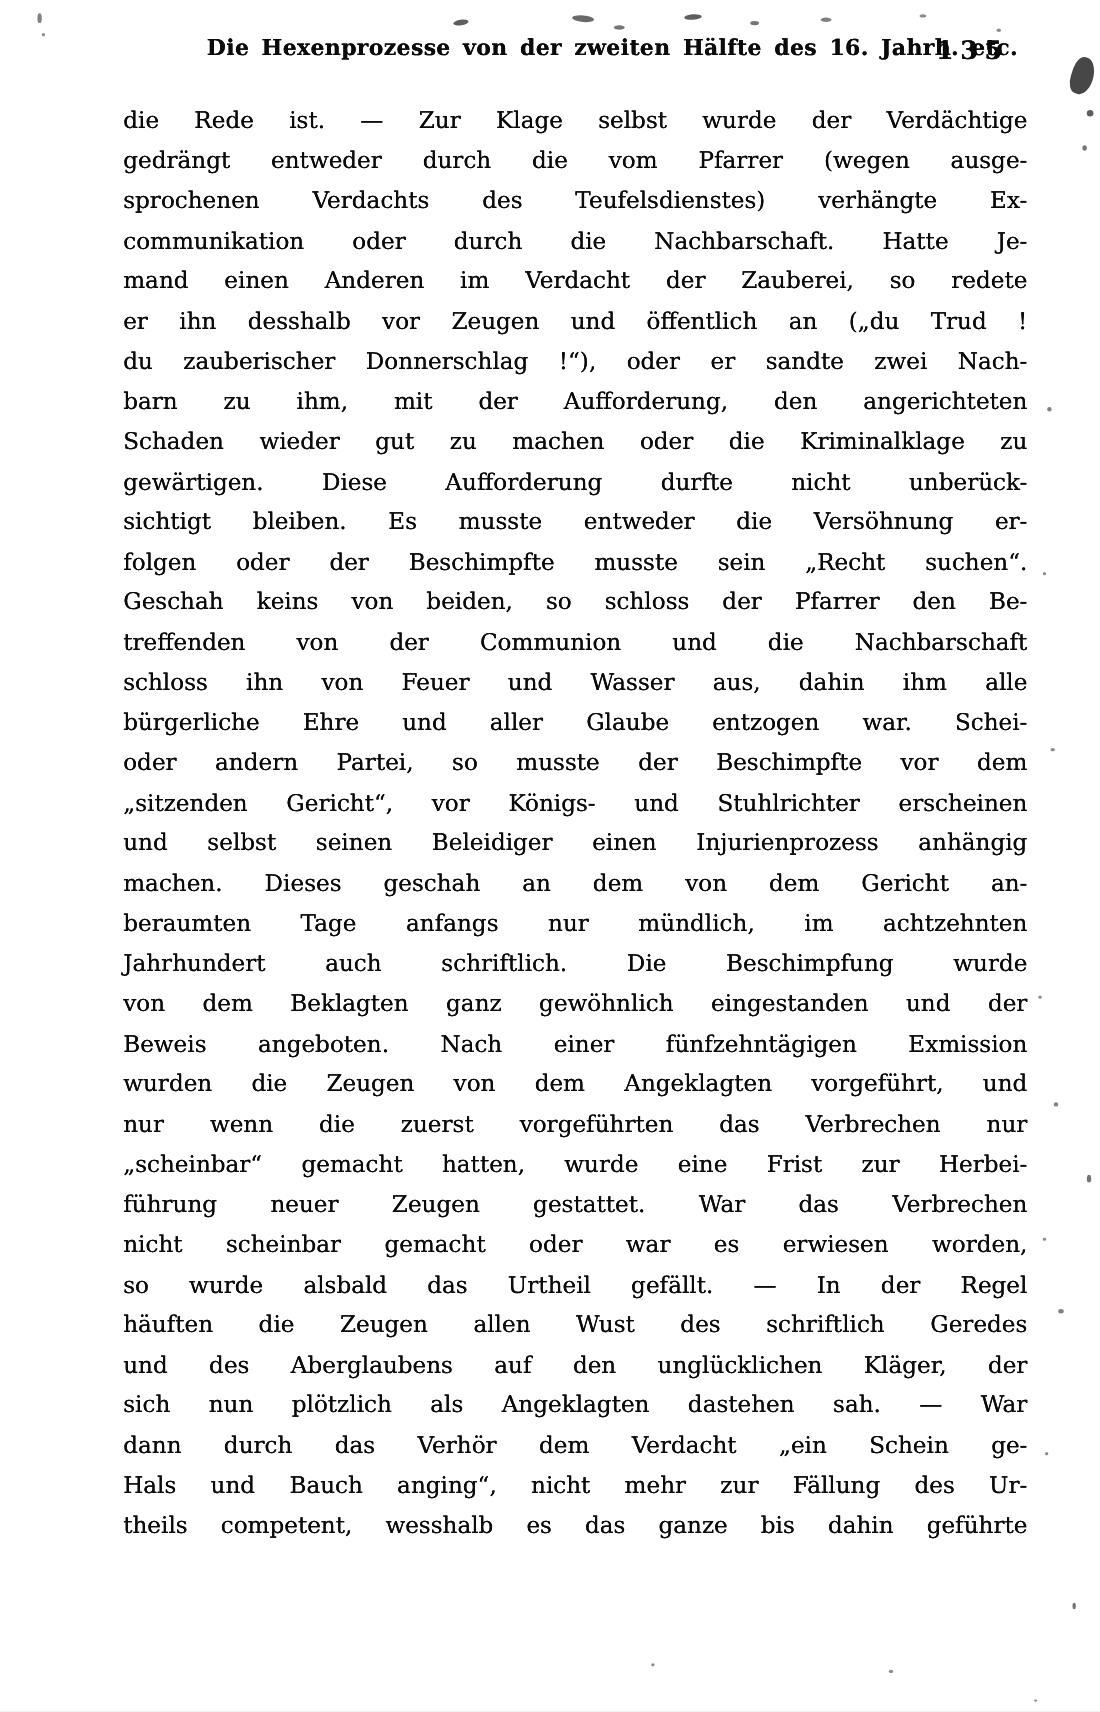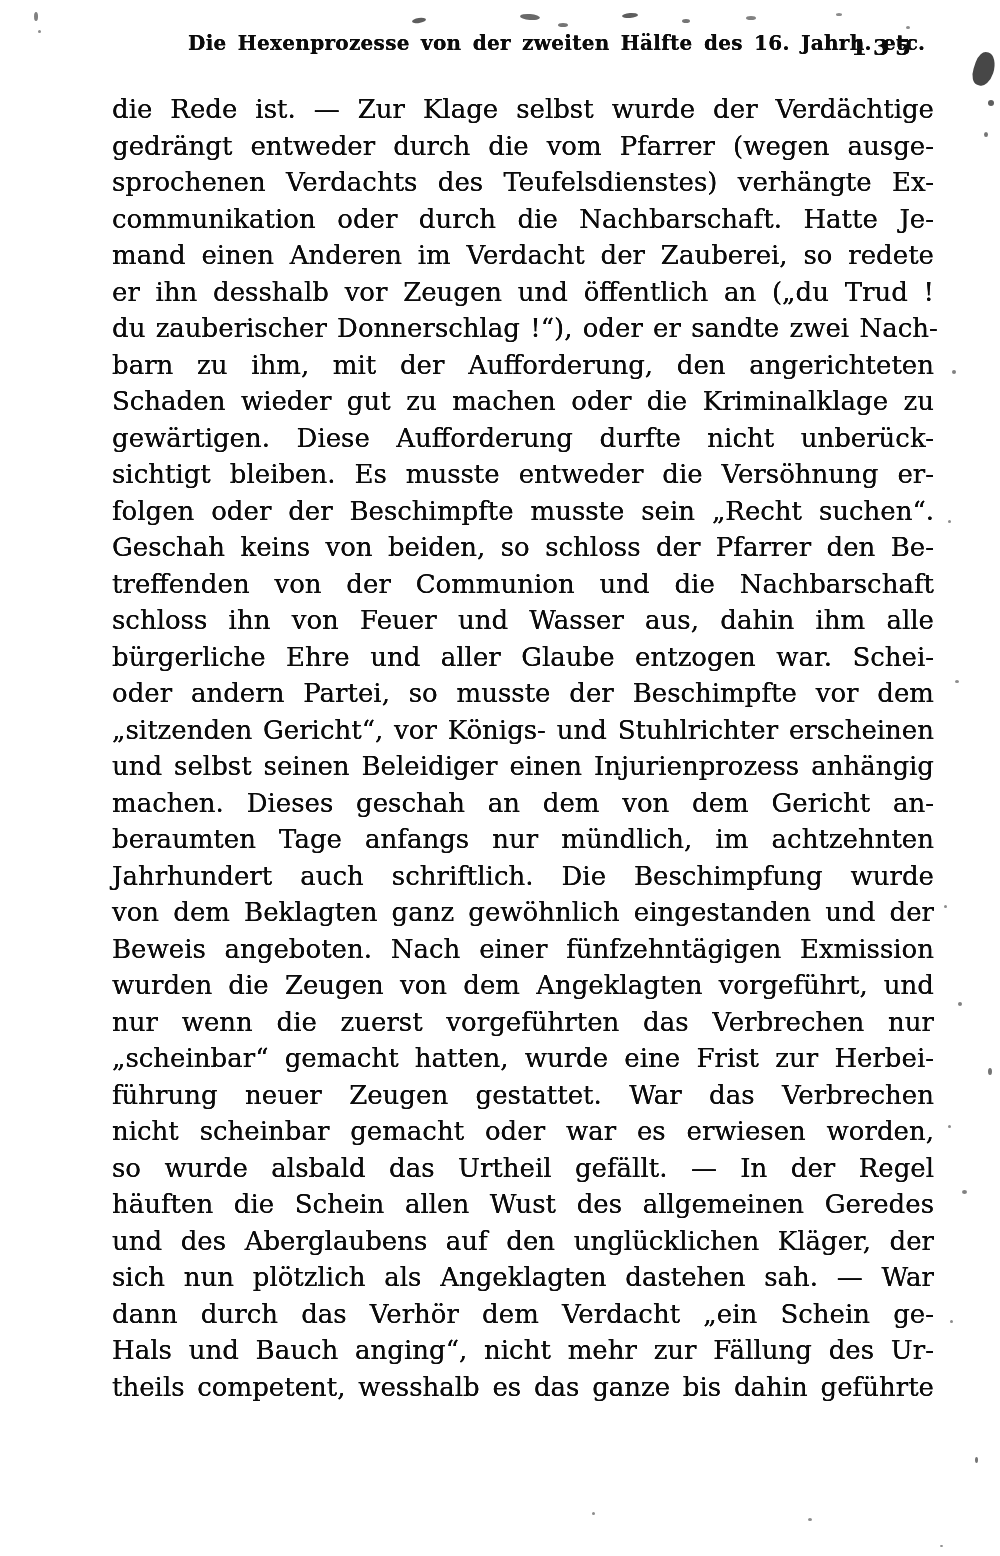--- a/index.html
+++ b/index.html
@@ -20,21 +20,21 @@
     text-shadow:0 0 0.5px #000;
   }
   .page-number{
     position:absolute;top:33px;left:851px;
     font-size:23px;font-weight:bold;
     letter-spacing:6px;
     text-shadow:0 0 0.5px #000;
   }
   .body-text{
     position:absolute;top:91px;left:112px;width:822px;
-    font-size:26px;
+    font-size:21px;
   }
   .text-line{
     height:36.5px;line-height:36.5px;
     text-align:justify;text-align-last:justify;
     white-space:nowrap;
     word-spacing:2px;
     font-weight:500;
     text-shadow:0 0 0.6px #000;
     overflow:visible;
   }
@@ -101,21 +101,21 @@
       <div class="text-line">beraumten Tage anfangs nur mündlich, im achtzehnten</div>
       <div class="text-line">Jahrhundert auch schriftlich. Die Beschimpfung wurde</div>
       <div class="text-line">von dem Beklagten ganz gewöhnlich eingestanden und der</div>
       <div class="text-line">Beweis angeboten. Nach einer fünfzehntägigen Exmission</div>
       <div class="text-line">wurden die Zeugen von dem Angeklagten vorgeführt, und</div>
       <div class="text-line">nur wenn die zuerst vorgeführten das Verbrechen nur</div>
       <div class="text-line">„scheinbar“ gemacht hatten, wurde eine Frist zur Herbei-</div>
       <div class="text-line">führung neuer Zeugen gestattet. War das Verbrechen</div>
       <div class="text-line">nicht scheinbar gemacht oder war es erwiesen worden,</div>
       <div class="text-line">so wurde alsbald das Urtheil gefällt. — In der Regel</div>
-      <div class="text-line">häuften die Schein allen Wust des allgemeinen Geredes</div>
+      <div class="text-line">häuften die Zeugen allen Wust des schriftlich Geredes</div>
       <div class="text-line">und des Aberglaubens auf den unglücklichen Kläger, der</div>
       <div class="text-line">sich nun plötzlich als Angeklagten dastehen sah. — War</div>
       <div class="text-line">dann durch das Verhör dem Verdacht „ein Schein ge-</div>
       <div class="text-line">Hals und Bauch anging“, nicht mehr zur Fällung des Ur-</div>
       <div class="text-line">theils competent, wesshalb es das ganze bis dahin geführte</div>
     </div>
 
   <div class="speck s1"></div>
   <div class="speck s2"></div>
   <div class="speck s3"></div>

